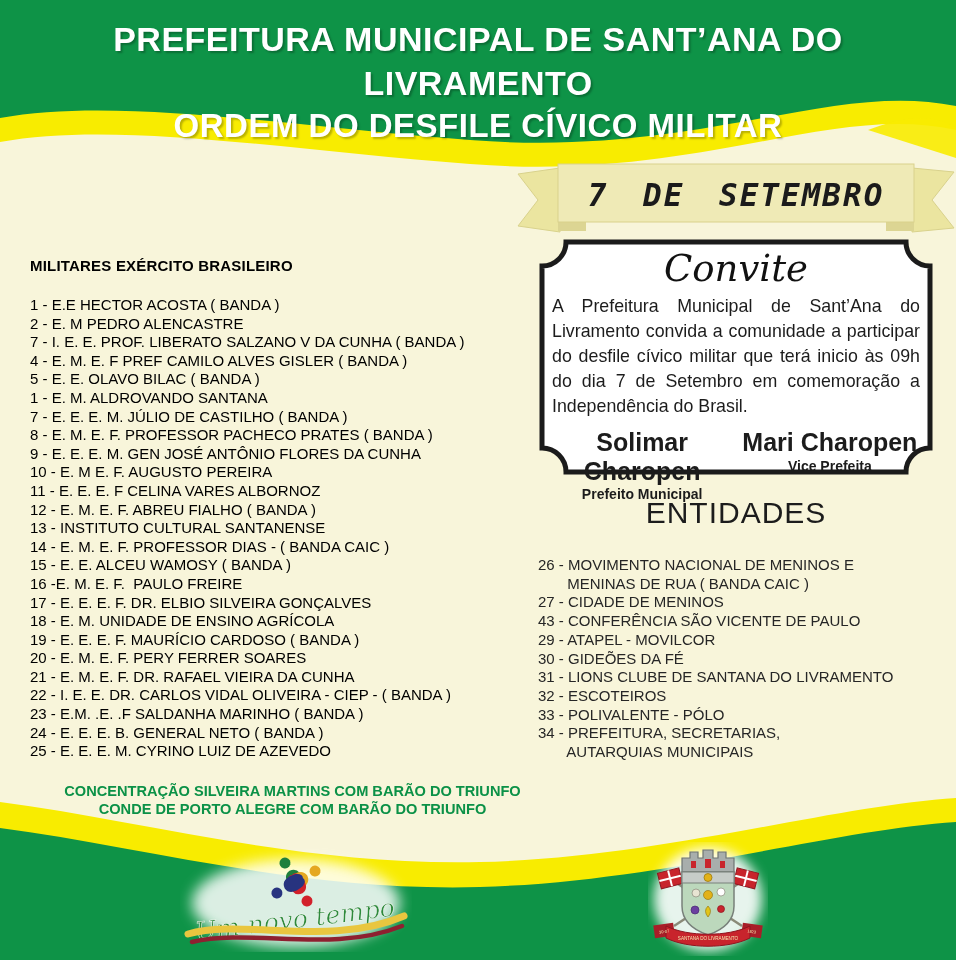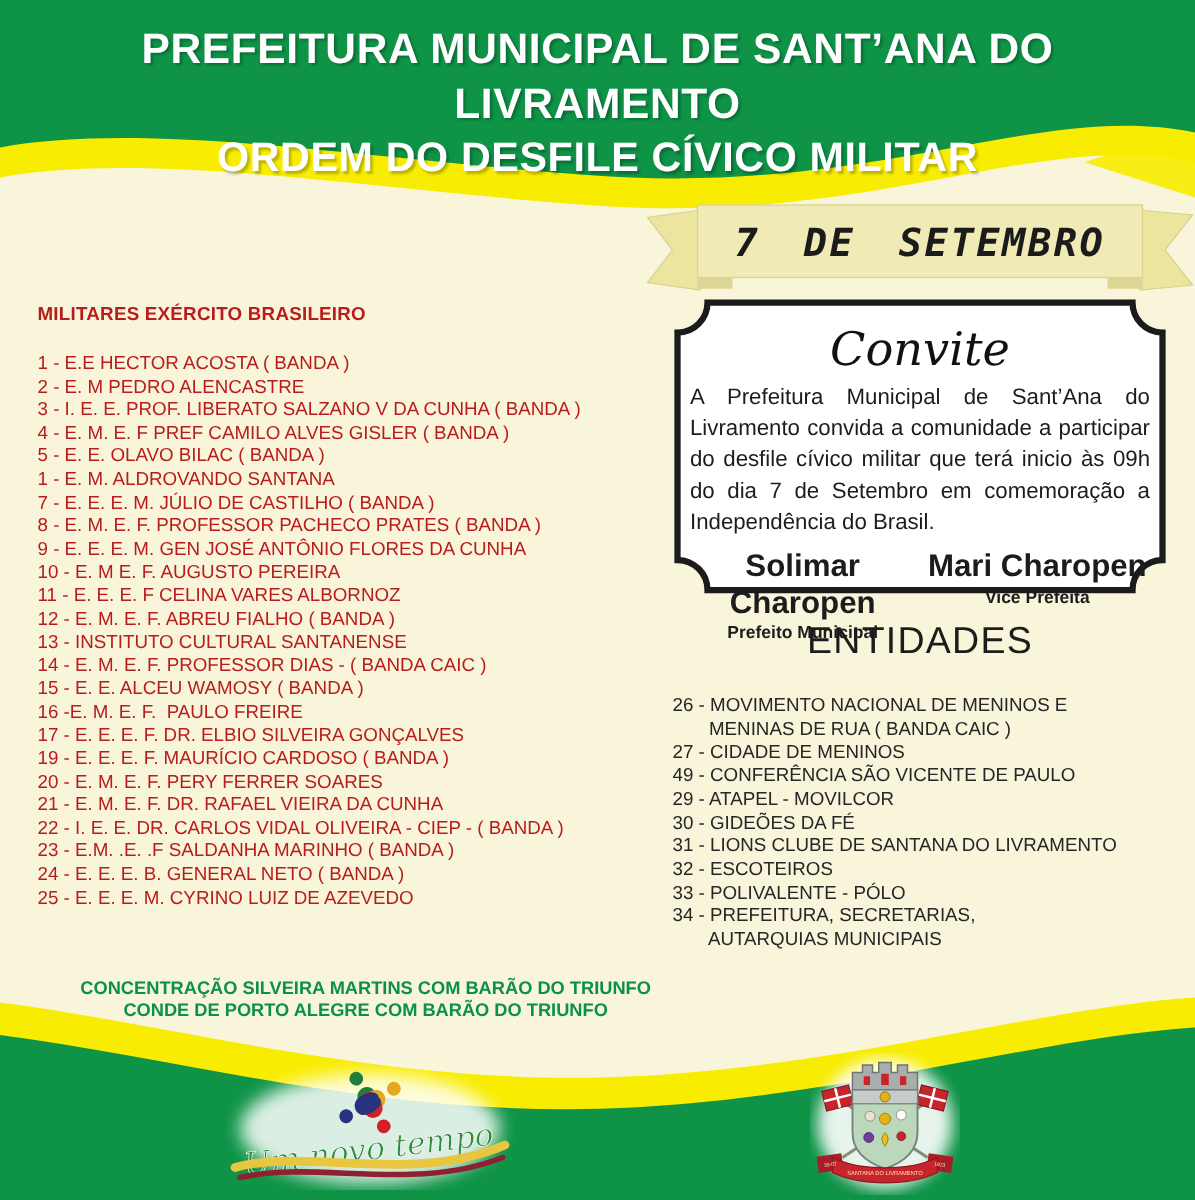--- a/index.html
+++ b/index.html
@@ -20,32 +20,32 @@
 
   
   .ribbon-wrap { left:516px; top:160px; width:440px; height:82px; }
   .ribbon-text { position:absolute; left:42px; top:6px; width:356px; height:58px;
     display:flex; align-items:center; justify-content:center;
     font-family:"DejaVu Sans Mono", monospace; font-weight:bold; font-style:italic;
     font-size:31px; color:#1b1b1b; letter-spacing:2px; word-spacing:14px; white-space:nowrap; }
 
   
   .invite { left:538px; top:238px; width:396px; height:238px; }
-  .invite-content { position:absolute; left:14px; top:20px; width:368px; height:228px; }
+  .invite-content { position:absolute; left:14px; top:9px; width:368px; height:228px; }
   .invite-title { text-align:center; font-family:"DejaVu Serif", serif; font-style:italic;
     font-size:37px; color:#111; line-height:1.2; }
   .invite-body { margin-top:3px; font-weight:normal; font-size:17.8px; line-height:1.4;
     color:#1c1c1c; text-align:justify; }
   .invite-sigs { margin-top:9px; display:flex; justify-content:space-between; }
   .sig { width:49%; text-align:center; color:#1c1c1c; }
   .sig-name { font-weight:bold; font-size:25px; line-height:1.15; }
   .sig-role { font-weight:bold; font-size:14px; line-height:1.3; }
 
   
-  .left-list { left:30px; top:243px; width:505px; color:#b91c1c; }
+  .left-list { left:30px; top:257px; width:505px; color:#000000; }
   .list-title { font-weight:bold; font-size:15px; letter-spacing:0.2px; }
   .left-items { margin-top:22px; }
   .li { font-weight:normal; font-size:15px; line-height:18.6px; white-space:pre; }
 
   .entities-title { left:538px; top:496px; width:396px; text-align:center;
     font-weight:normal; font-size:30px; letter-spacing:1px; color:#1c1c1c; }
   .ent-items { left:538px; top:556px; width:418px; color:#262626; }
   .ent-items .li { line-height:18.7px; }
 
   
@@ -101,51 +101,52 @@
         </div>
       </div>
     </div>
   </div>
 
   <div class="abs left-list">
     <div class="list-title">MILITARES EXÉRCITO BRASILEIRO</div>
     <div class="left-items">
       <div class="li">1 - E.E HECTOR ACOSTA ( BANDA )</div>
       <div class="li">2 - E. M PEDRO ALENCASTRE</div>
-      <div class="li">3 - I. E. E. PROF. LIBERATO SALZANO V DA CUNHA ( BANDA )</div>
+      <div class="li">7 - I. E. E. PROF. LIBERATO SALZANO V DA CUNHA ( BANDA )</div>
       <div class="li">4 - E. M. E. F PREF CAMILO ALVES GISLER ( BANDA )</div>
       <div class="li">5 - E. E. OLAVO BILAC ( BANDA )</div>
       <div class="li">1 - E. M. ALDROVANDO SANTANA</div>
       <div class="li">7 - E. E. E. M. JÚLIO DE CASTILHO ( BANDA )</div>
       <div class="li">8 - E. M. E. F. PROFESSOR PACHECO PRATES ( BANDA )</div>
       <div class="li">9 - E. E. E. M. GEN JOSÉ ANTÔNIO FLORES DA CUNHA</div>
       <div class="li">10 - E. M E. F. AUGUSTO PEREIRA</div>
       <div class="li">11 - E. E. E. F CELINA VARES ALBORNOZ</div>
       <div class="li">12 - E. M. E. F. ABREU FIALHO ( BANDA )</div>
       <div class="li">13 - INSTITUTO CULTURAL SANTANENSE</div>
       <div class="li">14 - E. M. E. F. PROFESSOR DIAS - ( BANDA CAIC )</div>
       <div class="li">15 - E. E. ALCEU WAMOSY ( BANDA )</div>
       <div class="li">16 -E. M. E. F.  PAULO FREIRE</div>
       <div class="li">17 - E. E. E. F. DR. ELBIO SILVEIRA GONÇALVES</div>
+      <div class="li">18 - E. M. UNIDADE DE ENSINO AGRÍCOLA</div>
       <div class="li">19 - E. E. E. F. MAURÍCIO CARDOSO ( BANDA )</div>
       <div class="li">20 - E. M. E. F. PERY FERRER SOARES</div>
       <div class="li">21 - E. M. E. F. DR. RAFAEL VIEIRA DA CUNHA</div>
       <div class="li">22 - I. E. E. DR. CARLOS VIDAL OLIVEIRA - CIEP - ( BANDA )</div>
       <div class="li">23 - E.M. .E. .F SALDANHA MARINHO ( BANDA )</div>
       <div class="li">24 - E. E. E. B. GENERAL NETO ( BANDA )</div>
       <div class="li">25 - E. E. E. M. CYRINO LUIZ DE AZEVEDO</div>
     </div>
   </div>
 
   <div class="abs entities-title">ENTIDADES</div>
   <div class="abs ent-items">
     <div class="li">26 - MOVIMENTO NACIONAL DE MENINOS E
        MENINAS DE RUA ( BANDA CAIC )</div>
     <div class="li">27 - CIDADE DE MENINOS</div>
-    <div class="li">49 - CONFERÊNCIA SÃO VICENTE DE PAULO</div>
+    <div class="li">43 - CONFERÊNCIA SÃO VICENTE DE PAULO</div>
     <div class="li">29 - ATAPEL - MOVILCOR</div>
     <div class="li">30 - GIDEÕES DA FÉ</div>
     <div class="li">31 - LIONS CLUBE DE SANTANA DO LIVRAMENTO</div>
     <div class="li">32 - ESCOTEIROS</div>
     <div class="li">33 - POLIVALENTE - PÓLO</div>
     <div class="li">34 - PREFEITURA, SECRETARIAS,
        AUTARQUIAS MUNICIPAIS</div>
   </div>
 
   <div class="abs concentr">

